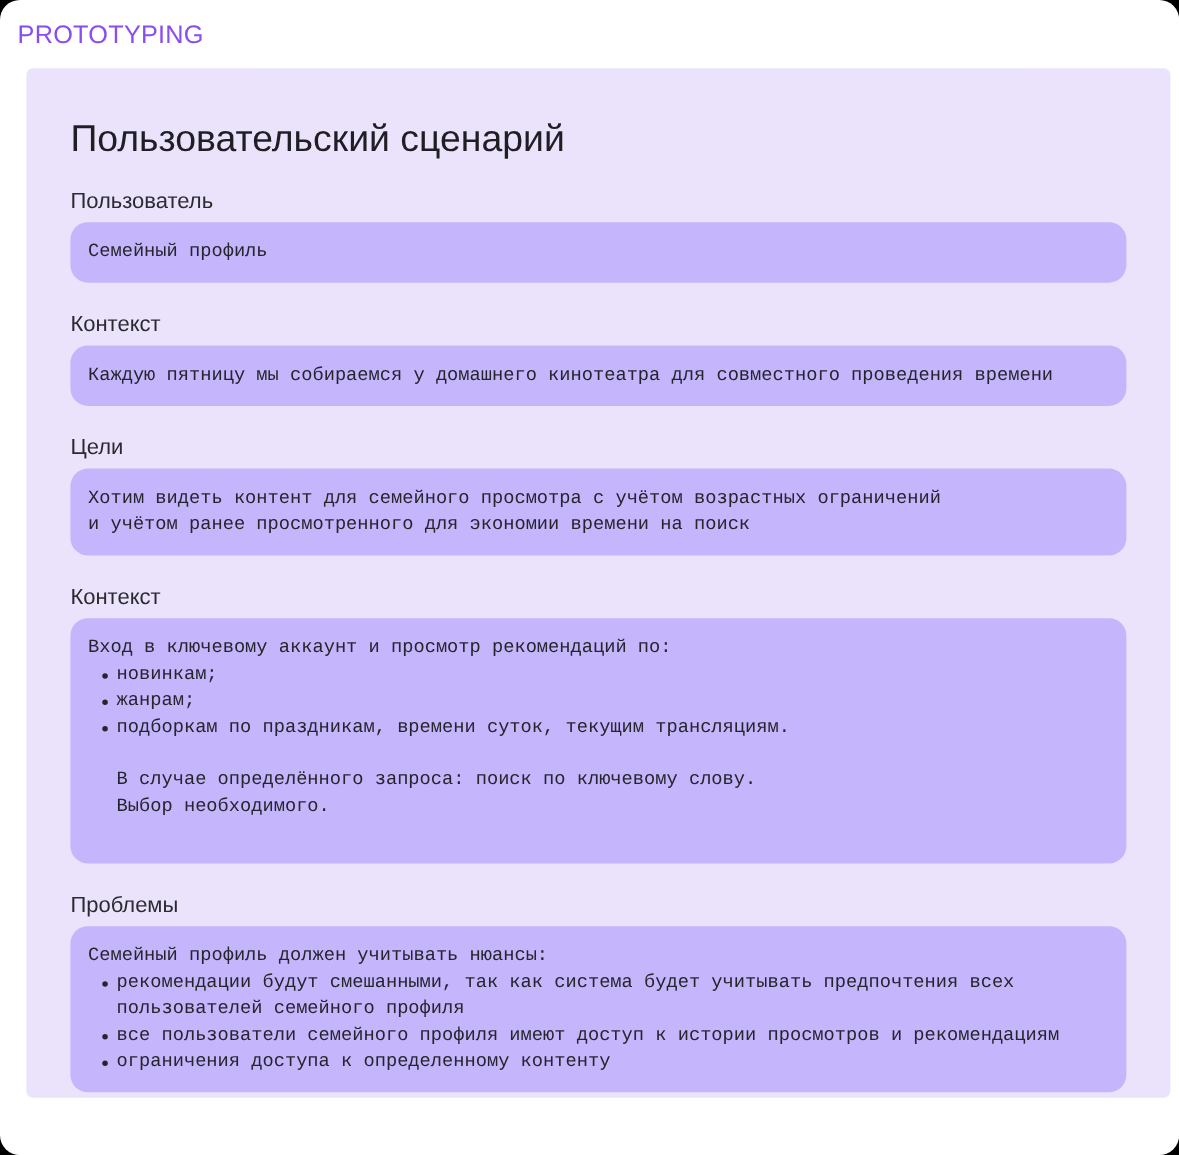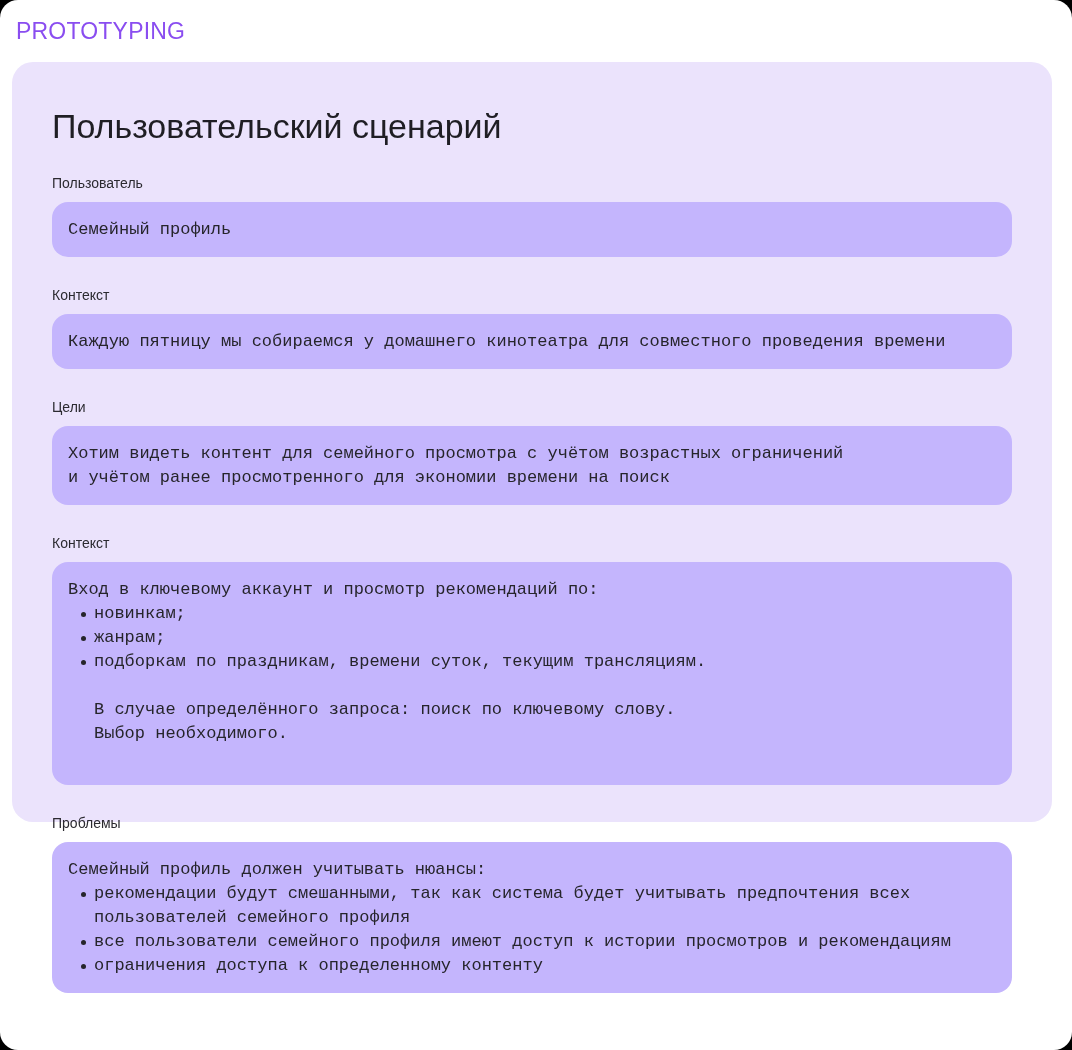--- a/index.html
+++ b/index.html
@@ -28,43 +28,43 @@
       position: absolute;
       left: 16px;
       top: 17px;
       font-size: 23px;
       letter-spacing: 0.2px;
       color: #8a4df0;
       line-height: 28px;
     }
     .panel {
       position: absolute;
-      left: 12px;
+      left: 24px;
       top: 62px;
       width: 1040px;
-      height: 760px;
+      height: 936px;
       background: #ebe3fc;
-      border-radius: 21px;
+      border-radius: 6px;
       box-sizing: border-box;
       padding: 0 40px;
     }
     .title {
       position: absolute;
       left: 40px;
       top: 42px;
       margin: 0;
       font-size: 34px;
       font-weight: normal;
       line-height: 44px;
       color: #1f1e24;
     }
     .section-label {
       position: absolute;
       left: 40px;
-      font-size: 14px;
+      font-size: 20px;
       line-height: 22px;
       color: #2b2a30;
     }
     .box {
       position: absolute;
       left: 40px;
       width: 960px;
       background: #c4b5fd;
       border-radius: 16px;
       box-sizing: border-box;

